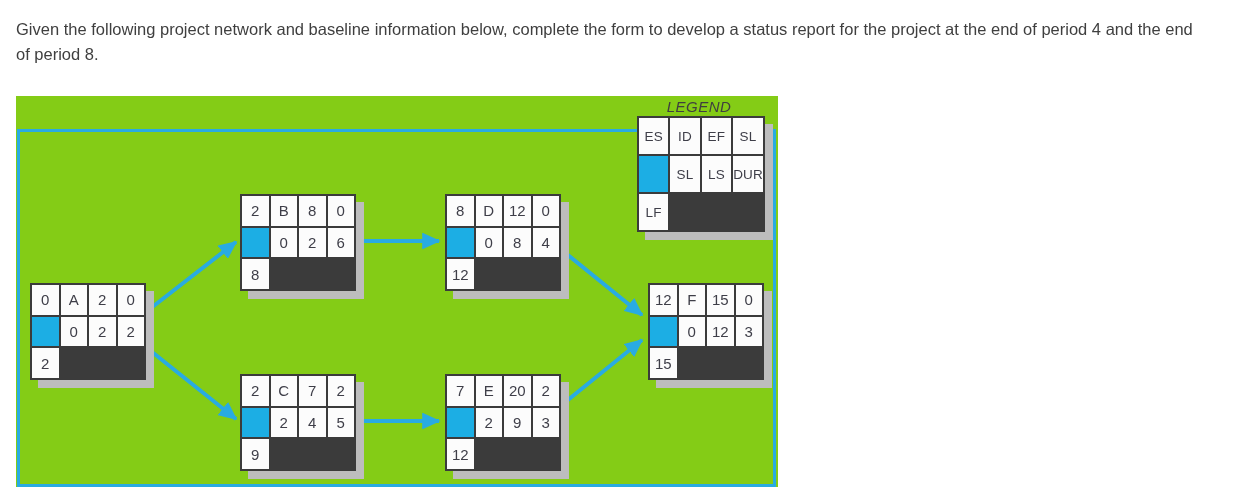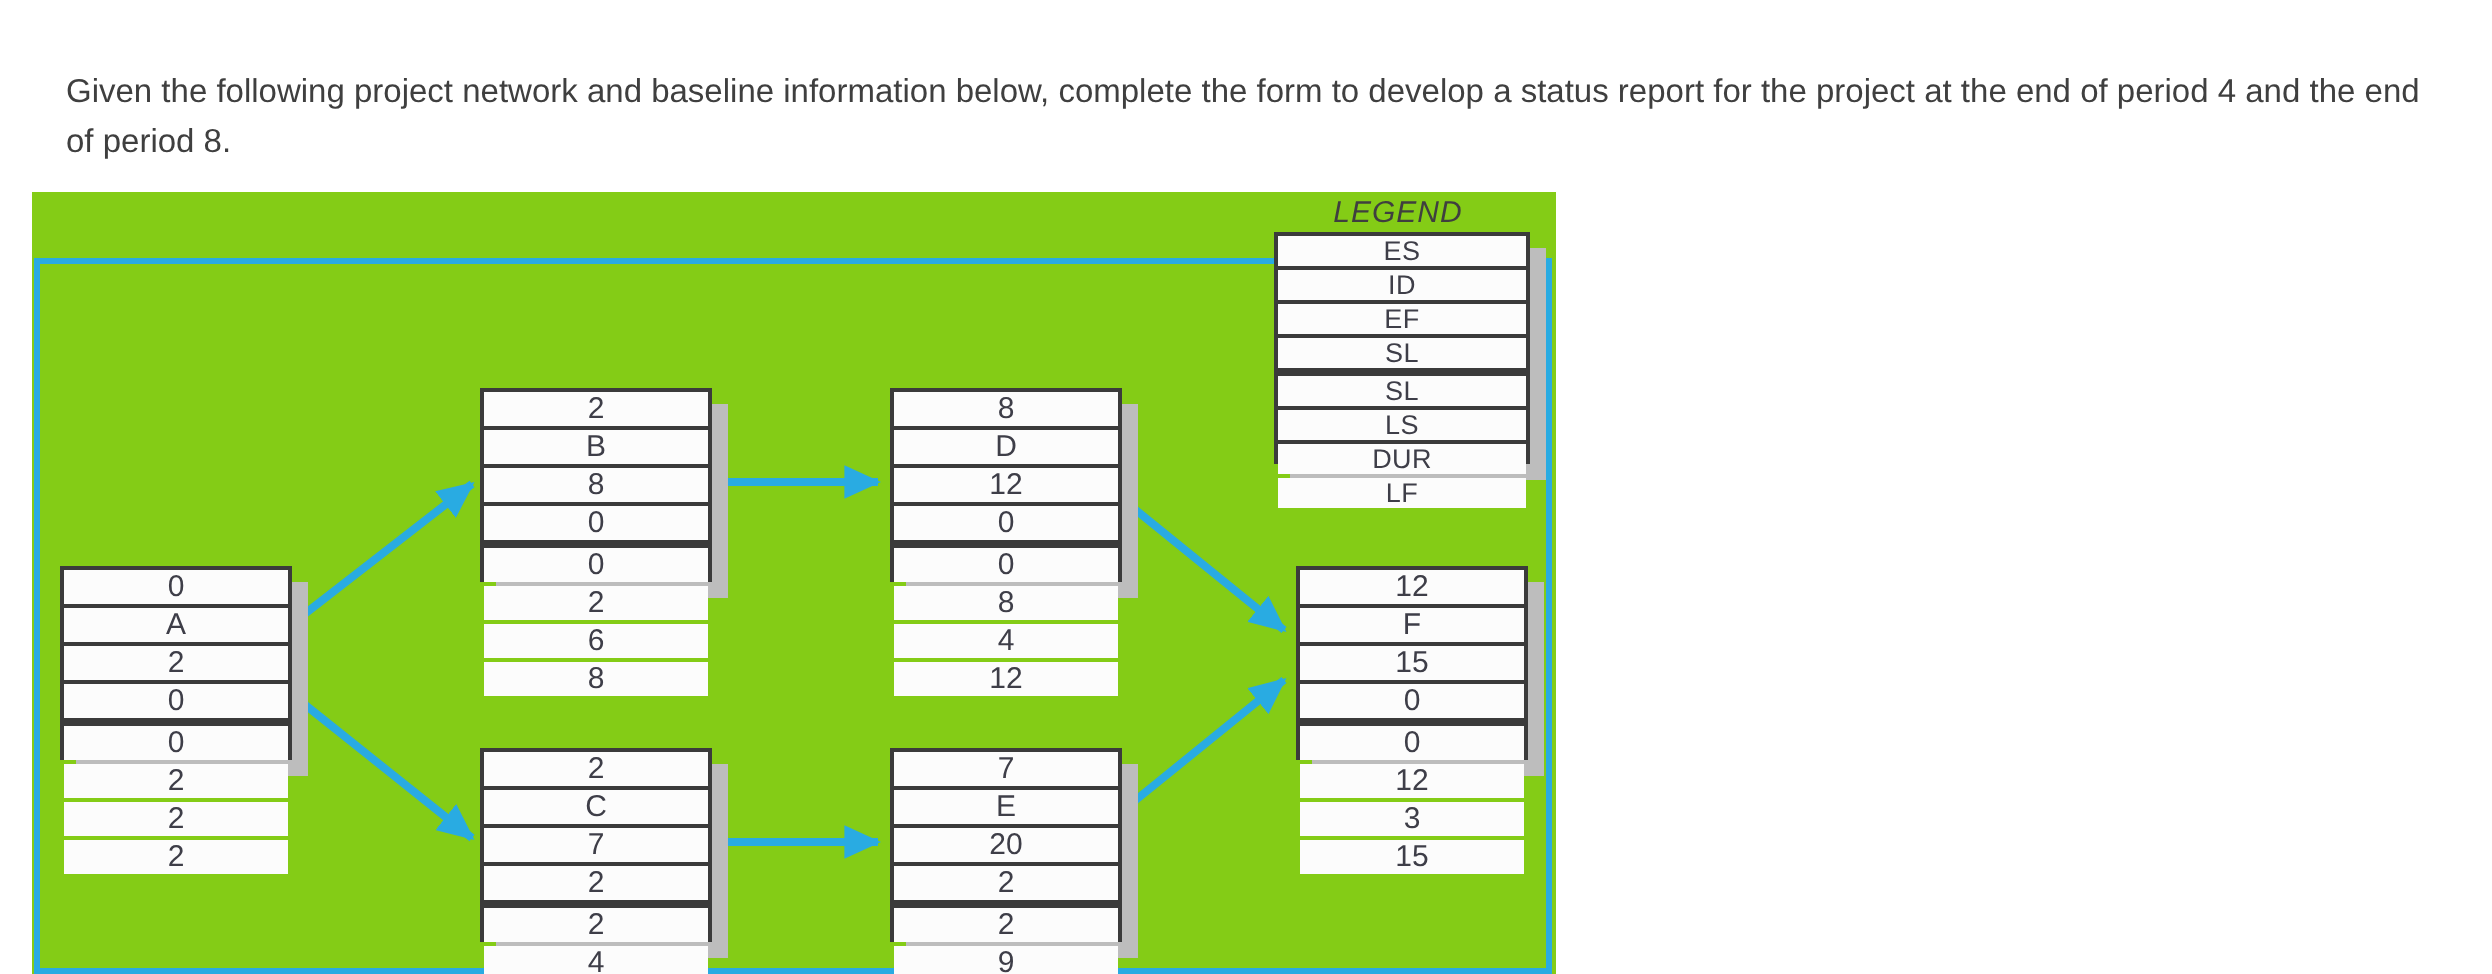--- a/index.html
+++ b/index.html
@@ -1,35 +1,35 @@
 <!DOCTYPE html>
 <html><head>
 <meta charset="utf-8">
 <style>
   html,body{margin:0;padding:0;background:#ffffff;}
   .stage{
     position:relative;width:1246px;height:487px;background:#ffffff;
     font-family:"Liberation Sans", sans-serif;overflow:hidden;
   }
   .heading{
-    position:absolute;left:16px;top:17px;width:1190px;margin:17px;
+    position:absolute;left:16px;top:17px;width:1190px;margin:0;
     font-size:16.5px;line-height:25px;color:#3f3f3f;
   }
   .panel{
     position:absolute;left:16px;top:96px;width:762px;height:396px;
     background:#84cc16;
   }
   .panel-border{
     position:absolute;left:1px;top:33px;width:759px;height:358px;
     box-sizing:border-box;border:3px solid #29abe2;z-index:1;
   }
   .arrows{position:absolute;left:0;top:0;z-index:2;pointer-events:none;}
   .grid{
     position:absolute;display:grid;z-index:3;
-    grid-template-columns:1fr;grid-template-rows:1fr 1fr 1fr;
+    grid-template-columns:1fr 1fr 1fr 1fr;grid-template-rows:1fr 1fr 1fr;
     gap:2px;background:#3b3b3b;border:2px solid #3b3b3b;
     box-shadow:8px 8px 0 0 #bdbdbd;
   }
   .node{width:112px;height:93px;}
   .legend-box{width:124px;height:112px;}
   .cell{
     background:#fcfcfc;display:flex;align-items:center;justify-content:center;
     font-size:15px;color:#3e3e48;
   }
   .legend-box .cell{font-size:13.5px;letter-spacing:.2px;}

